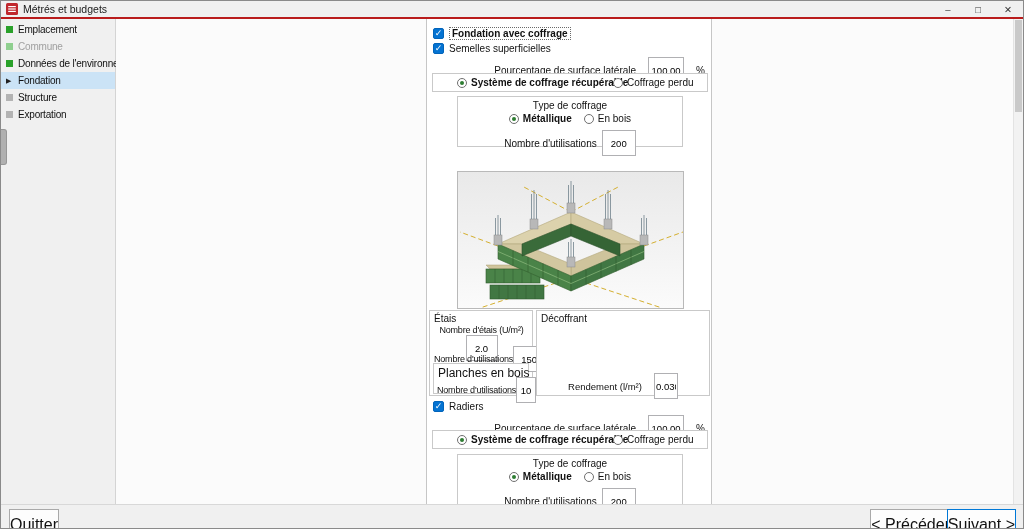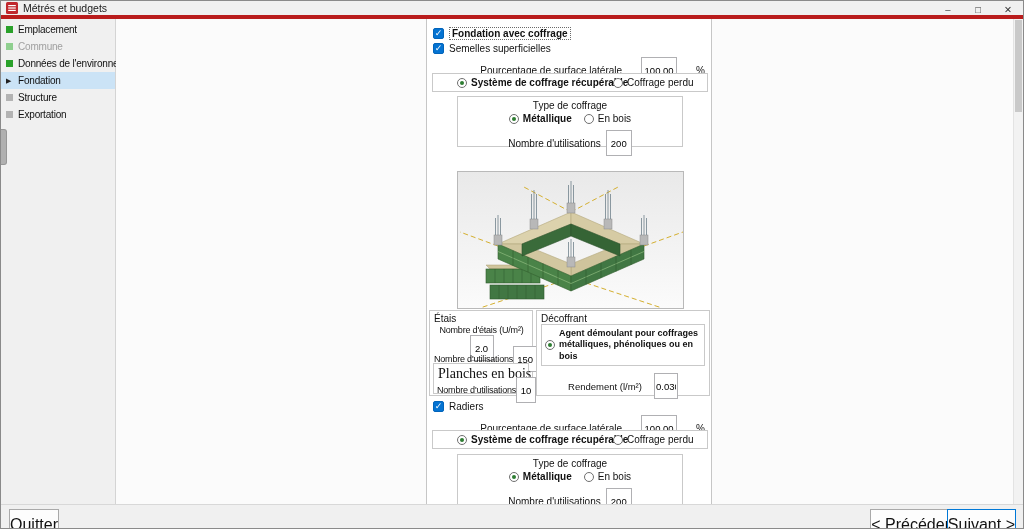--- a/index.html
+++ b/index.html
@@ -2,21 +2,21 @@
 <html><head>
 <meta charset="utf-8">
 <style>
   * { margin:0; padding:0; box-sizing:border-box; }
   html,body { width:1024px; height:529px; }
   body { font-family:"Liberation Sans", sans-serif; font-size:10px; color:#111; background:#fff; overflow:hidden; }
 
   .app { position:relative; width:1024px; height:529px; border:1px solid #8a8a8a; background:#fff; overflow:hidden; }
 
   
-  .titlebar { position:absolute; left:0; top:0; right:0; height:18px; background:#f0f0f0; border-bottom:4px solid #b91c1c; display:flex; align-items:center; gap:5px; padding-left:5px; font-size:10.5px; }
+  .titlebar { position:absolute; left:0; top:0; right:0; height:18px; background:#f0f0f0; border-bottom:2px solid #b91c1c; display:flex; align-items:center; gap:5px; padding-left:5px; font-size:10.5px; }
   .wtitle { color:#1a1a1a; }
   .wbtns { margin-left:auto; display:flex; height:100%; }
   .wbtn { width:30px; text-align:center; line-height:17px; font-size:9.5px; color:#333; cursor:default; }
 
   
   .sidebar { position:absolute; left:0; top:18px; width:115px; bottom:24px; background:#f0f0f0; border-right:1px solid #d4d4d4; padding-top:2px; font-size:10px; letter-spacing:-0.2px; }
   .sitem { height:17px; display:flex; align-items:center; gap:5px; padding-left:5px; white-space:nowrap; }
   .sitem.selected { background:#cbe3f6; }
   .sq { width:7px; height:7px; flex:0 0 auto; }
   .sq.green { background:#2aa12a; }
@@ -32,33 +32,33 @@
   .vscroll { position:absolute; right:0; top:0; bottom:0; width:10px; background:#f2f2f2; border-left:1px solid #e3e3e3; }
   .vthumb { position:absolute; left:1px; right:1px; top:1px; height:92px; background:#c9c9c9; }
 
   
   .panel { position:absolute; left:310px; top:0; width:286px; height:100%; background:#fff; border-left:1px solid #c6c6c6; border-right:1px solid #c6c6c6; overflow:hidden; font-size:10px; }
   .bold { font-weight:bold; }
   .chkrow { position:absolute; display:flex; align-items:center; gap:5px; white-space:nowrap; }
   .chk { width:11px; height:11px; background:#0473d2; border:1px solid #0264ba; border-radius:2px; color:#fff; font-size:9px; line-height:9px; text-align:center; flex:0 0 auto; }
   .focusbox { border:1px dotted #6b6b6b; padding:0 2px; }
 
-  .pctrow { position:absolute; right:6px; display:flex; gap:19px; align-items:center; white-space:nowrap; }
+  .pctrow { position:absolute; right:6px; display:flex; gap:12px; align-items:center; white-space:nowrap; }
 
   .groupbox { position:absolute; border:1px solid #c9c9c9; background:#fff; }
   .gtitle { position:absolute; top:2px; left:4px; font-size:10px; white-space:nowrap; }
   .center-title { position:absolute; top:3px; left:0; right:0; text-align:center; }
   .centerrow { position:absolute; left:0; right:0; display:flex; justify-content:center; gap:12px; align-items:center; white-space:nowrap; }
 
   .ritem { display:inline-flex; align-items:center; gap:4px; white-space:nowrap; }
   .radio { width:10px; height:10px; border:1px solid #6f6f6f; border-radius:50%; background:#fff; position:relative; flex:0 0 auto; }
   .radio.sel::after { content:""; position:absolute; left:2px; top:2px; width:4px; height:4px; border-radius:50%; background:#2e7d32; }
 
   .tinput { border:1px solid #b0b0b3; background:#fff; height:13px; font-family:"Liberation Sans", sans-serif; font-size:9.5px; text-align:center; padding:12px 1px; color:#000; }
-  .w36{width:36px} .w30{width:24px} .w26{width:26px} .w24{width:24px} .w20{width:20px}
+  .w36{width:36px} .w30{width:24px} .w26{width:34px} .w24{width:32px} .w20{width:20px}
 
   .imgbox { position:absolute; left:30px; top:152px; width:227px; height:138px; border:1px solid #b9b9b9; overflow:hidden; }
 
   .frow { position:absolute; left:4px; right:3px; display:flex; justify-content:space-between; align-items:center; font-size:9px; letter-spacing:-0.2px; white-space:nowrap; }
   .agentbox { position:absolute; left:4px; top:13px; width:164px; height:42px; border:1px solid #c9c9c9; display:flex; align-items:center; gap:4px; padding:2px 3px; }
   .agenttext { font-size:9px; line-height:1.25; }
   .rendrow { position:absolute; left:0; right:0; top:62px; display:flex; justify-content:center; gap:12px; align-items:center; font-size:9.5px; white-space:nowrap; }
 
   
   .footer { position:absolute; left:0; bottom:0; width:100%; height:24px; background:#f0f0f0; border-top:1px solid #d8d8d8; }
@@ -259,34 +259,30 @@
         <div class="gtitle">Étais</div>
         <div class="frow" style="top:14px;flex-direction:column;">
           <span>Nombre d'étais (U/m²)</span>
           <input class="tinput w24" value="2.0" style="">
         </div>
         <div class="frow" style="top:35px;">
           <span>Nombre d'utilisations</span>
           <input class="tinput w24" value="150" style="">
         </div>
         <div class="groupbox" style="left:3px; top:52px; width:96px; height:31px;">
-          <div class="gtitle" style="font-size:14px;font-family:Liberation Serif, serif;">Planches en bois</div>
+          <div class="gtitle" style="font-size:12px;">Planches en bois</div>
           <div class="frow" style="top:13px; left:3px; right:2px;">
             <span>Nombre d'utilisations</span>
             <input class="tinput w20" value="10" style="">
           </div>
         </div>
       </div>
 
       <div class="groupbox" style="left:109px; top:291px; width:174px; height:86px;">
         <div class="gtitle">Décoffrant</div>
-        <div class="agentbox">
-          <span class="radio sel"></span>
-          <span class="agenttext bold">Agent démoulant pour coffrages métalliques, phénoliques ou en bois</span>
-        </div>
         <div class="rendrow">
           <span>Rendement (l/m²)</span>
           <input class="tinput w30" value="0.030" style="">
         </div>
       </div>
 
       <div class="chkrow" style="left:6px; top:382px;">
         <span class="chk"><span>✓</span></span>
         <span>Radiers</span>
       </div>

